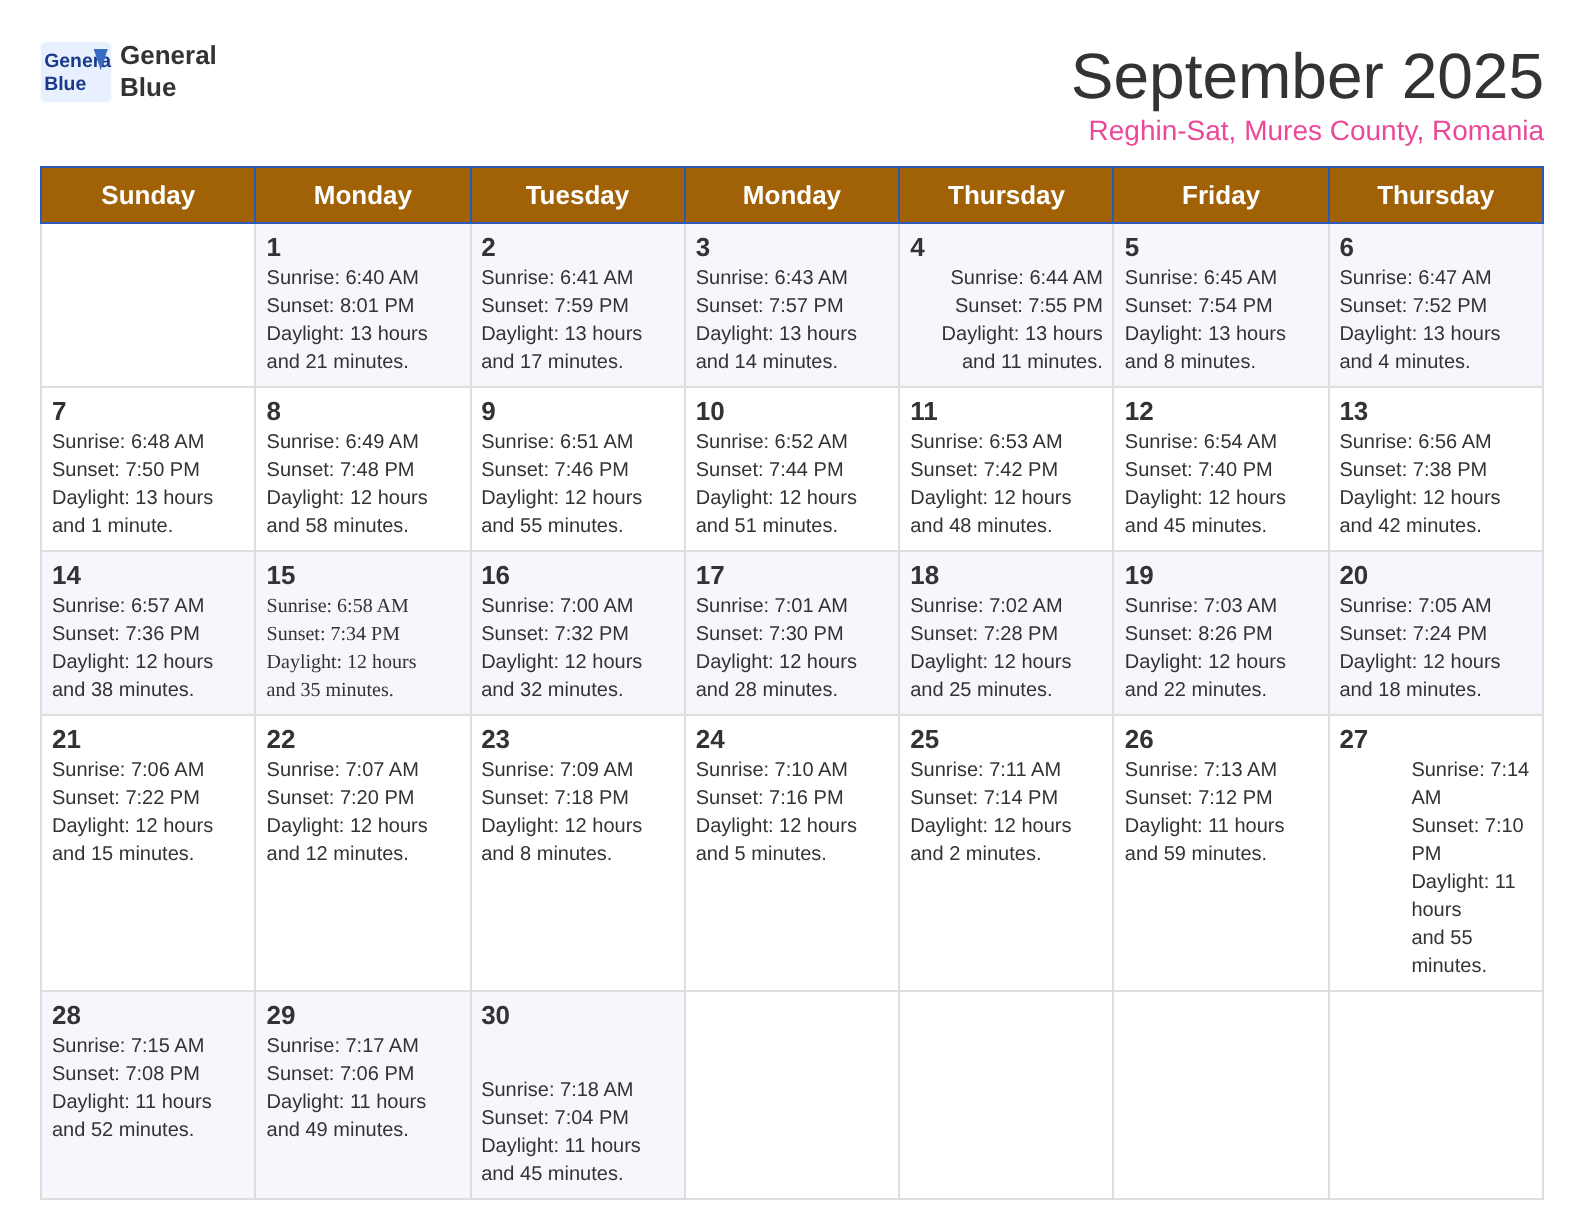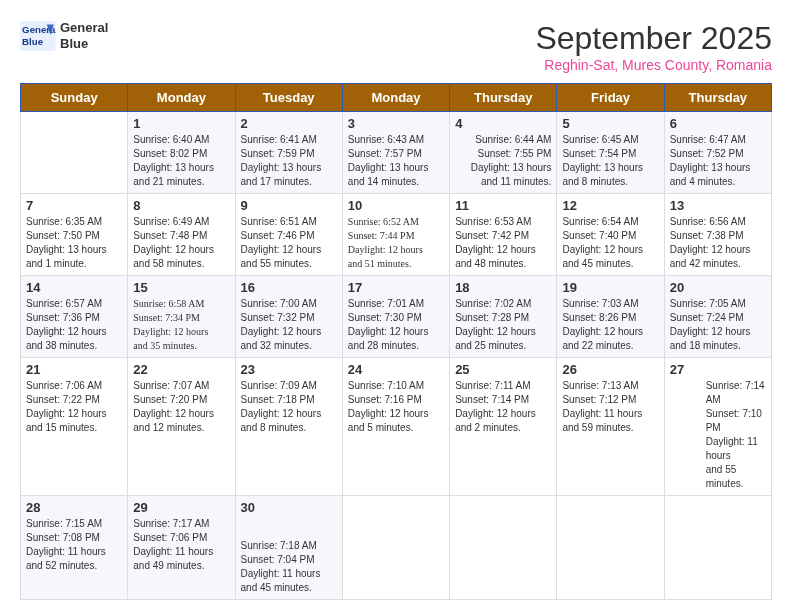--- a/index.html
+++ b/index.html
@@ -117,21 +117,21 @@
         <th>Friday</th>
         <th>Thursday</th>
       </tr>
   </thead>
   <tbody id="calendar-body">
   <tr>
         <td class="empty"></td>
         <td>
           <span class="day-num">1</span>
           <div class="day-info" style="white-space: pre-line;">Sunrise: 6:40 AM
-Sunset: 8:02 PM
+Sunset: 8:01 PM
 Daylight: 13 hours
 and 21 minutes.</div>
         </td>
         <td>
           <span class="day-num">2</span>
           <div class="day-info" style="white-space: pre-line;">Sunrise: 6:41 AM
 Sunset: 7:59 PM
 Daylight: 13 hours
 and 17 minutes.</div>
         </td>
@@ -160,42 +160,42 @@
           <span class="day-num">6</span>
           <div class="day-info" style="white-space: pre-line;">Sunrise: 6:47 AM
 Sunset: 7:52 PM
 Daylight: 13 hours
 and 4 minutes.</div>
         </td>
       </tr>
       <tr>
         <td>
           <span class="day-num">7</span>
-          <div class="day-info" style="white-space: pre-line;">Sunrise: 6:35 AM
+          <div class="day-info" style="white-space: pre-line;">Sunrise: 6:48 AM
 Sunset: 7:50 PM
 Daylight: 13 hours
 and 1 minute.</div>
         </td>
         <td>
           <span class="day-num">8</span>
           <div class="day-info" style="white-space: pre-line;">Sunrise: 6:49 AM
 Sunset: 7:48 PM
 Daylight: 12 hours
 and 58 minutes.</div>
         </td>
         <td>
           <span class="day-num">9</span>
           <div class="day-info" style="white-space: pre-line;">Sunrise: 6:51 AM
 Sunset: 7:46 PM
 Daylight: 12 hours
 and 55 minutes.</div>
         </td>
         <td>
           <span class="day-num">10</span>
-          <div class="day-info" style="white-space: pre-line; font-family: Liberation Serif, serif;">Sunrise: 6:52 AM
+          <div class="day-info" style="white-space: pre-line;">Sunrise: 6:52 AM
 Sunset: 7:44 PM
 Daylight: 12 hours
 and 51 minutes.</div>
         </td>
         <td>
           <span class="day-num">11</span>
           <div class="day-info" style="white-space: pre-line;">Sunrise: 6:53 AM
 Sunset: 7:42 PM
 Daylight: 12 hours
 and 48 minutes.</div>

